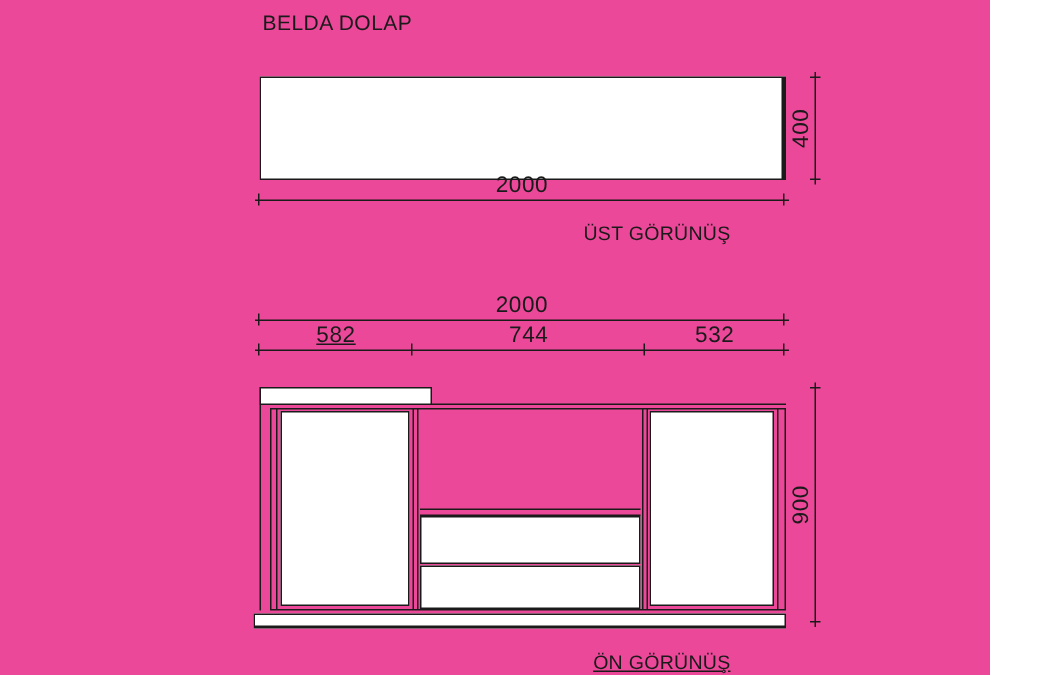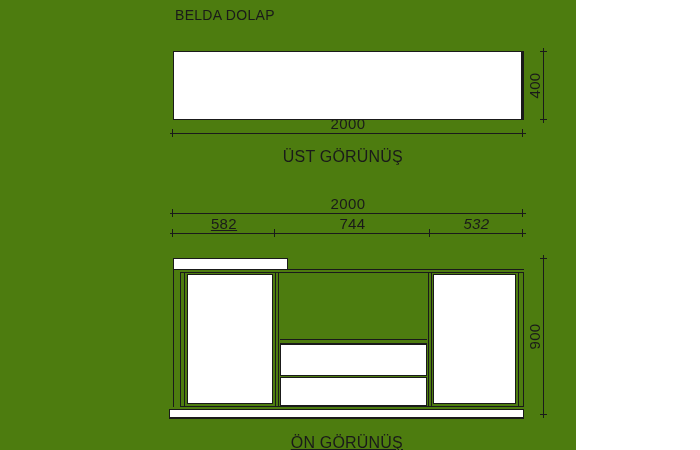--- a/index.html
+++ b/index.html
@@ -1,20 +1,20 @@
 <!DOCTYPE html>
 <html><head>
 <meta charset="utf-8">
 <style>
   html,body{margin:0;padding:0;}
   body{font-family:"Liberation Sans", sans-serif; background:#ffffff;}
-  .canvas{position:relative; width:576px; height:450px; background:#4d7c0f; overflow:hidden;}
+  .canvas{position:relative; width:660px; height:450px; background:#ec4899; overflow:hidden;}
   .t{position:absolute; color:#1a1a1a;}
   .title{font-size:14px; letter-spacing:.3px;}
-  .viewlabel{font-size:16px; letter-spacing:.2px;}
+  .viewlabel{font-size:13px; letter-spacing:.2px;}
   .dimtext{font-size:15px; letter-spacing:.4px; text-align:center; line-height:16px;}
   .vtext{font-size:15px; letter-spacing:.4px; white-space:nowrap; transform:rotate(-90deg); transform-origin:center center;}
   .hline{position:absolute; height:1px; background:#1a1a1a;}
   .vline{position:absolute; width:1px; background:#1a1a1a;}
   .tickv{position:absolute; width:1px; height:8px; background:#1a1a1a;}
   .tickh{position:absolute; width:7px; height:1px; background:#1a1a1a;}
   .rect{position:absolute; box-sizing:border-box; border:1px solid #1a1a1a; background:#ffffff;}
   .dbl-v{position:absolute; box-sizing:border-box; border-left:1px solid #1a1a1a; border-right:1px solid #1a1a1a;}
   .dbl-h{position:absolute; box-sizing:border-box; border-top:1px solid #1a1a1a; border-bottom:1px solid #1a1a1a;}
 </style>
@@ -49,21 +49,21 @@
     <div class="tickv" style="left:522px; top:209px;"></div>
     <div class="t dimtext" style="left:173px; top:196px; width:350px;">2000</div>
 
     <div class="hline" style="left:170px; top:233px; width:356px;"></div>
     <div class="tickv" style="left:172px; top:229px;"></div>
     <div class="tickv" style="left:274px; top:229px;"></div>
     <div class="tickv" style="left:429px; top:229px;"></div>
     <div class="tickv" style="left:522px; top:229px;"></div>
     <div class="t dimtext" style="left:173px; top:216px; width:102px;text-decoration:underline;">582</div>
     <div class="t dimtext" style="left:275px; top:216px; width:155px;">744</div>
-    <div class="t dimtext" style="left:430px; top:216px; width:93px;font-style:italic;">532</div>
+    <div class="t dimtext" style="left:430px; top:216px; width:93px;">532</div>
   </div>
 
   <div>
 
     <div class="dbl-h" style="left:180px; top:269px; width:344px; height:4px;"></div>
 
     <div class="rect" style="left:173px; top:258px; width:115px; height:12px;"></div>
 
     <div class="vline" style="left:173px; top:258px; height:149px;"></div>
 

